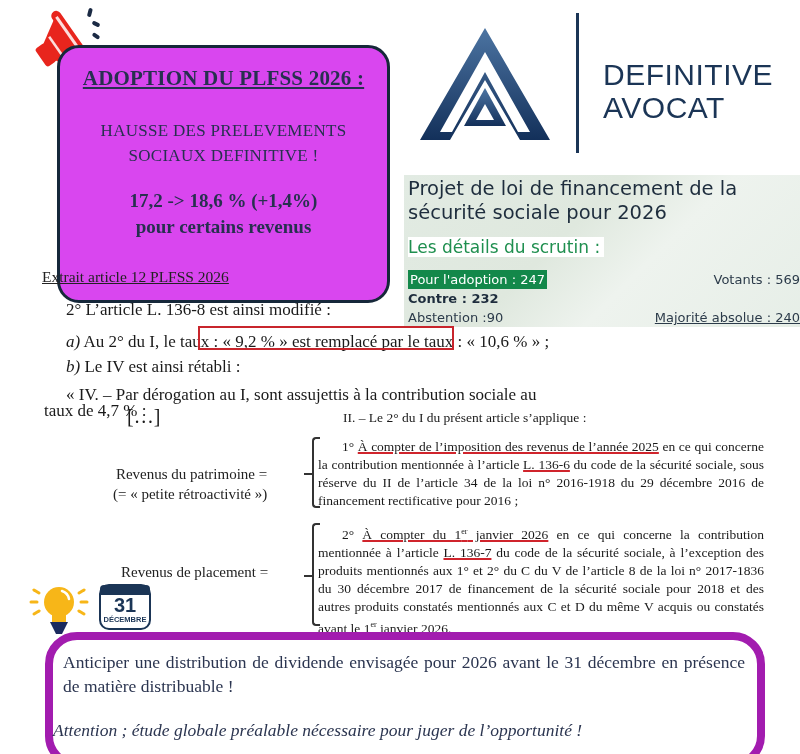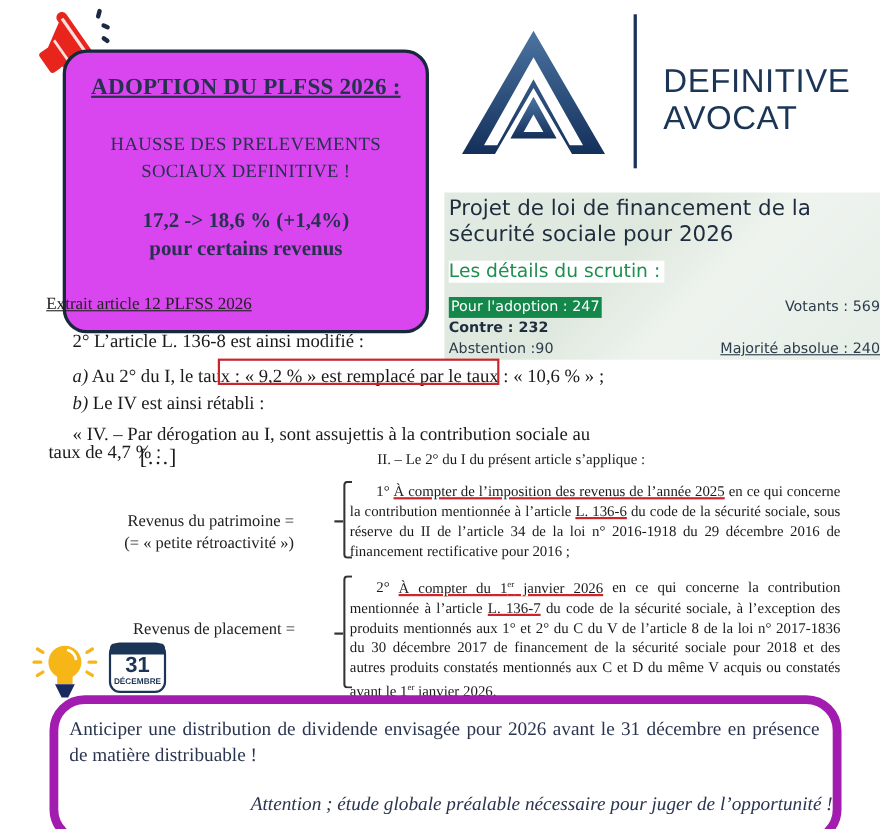--- a/index.html
+++ b/index.html
@@ -91,21 +91,21 @@
     #bulb { left: 28px; top: 580px; width: 62px; height: 56px; }
     #calendar { left: 99px; top: 584px; width: 52px; height: 46px; }
 
     
     #bottom-box {
       left: 45px; top: 632px; width: 720px; height: 136px;
       border: 8px solid #a21caf; border-radius: 32px; background: #fff;
       color: #2b3550; font-size: 17.5px;
     }
     #bottom-main { position: absolute; left: 10px; top: 10px; right: 12px; line-height: 24px; text-align: justify; text-align-last: left; }
-    #bottom-note { position: absolute; left: 0; right: 0; top: 80px; text-align: right; font-style: italic; padding-left: 33px; }
+    #bottom-note { position: absolute; left: 0; right: 0; top: 80px; text-align: left; font-style: italic; }
   </style>
 </head>
 <body>
 
 <svg id="megaphone" class="abs" viewBox="0 0 72 78">
   <g transform="rotate(-35 36 40)">
     <path d="M14 30 L40 14 L40 62 L14 48 Z" fill="#e8251d"></path>
     <rect x="6" y="28" width="12" height="22" rx="3" fill="#e8251d"></rect>
     <rect x="38" y="8" width="10" height="60" rx="5" fill="#e8251d"></rect>
     <rect x="18" y="48" width="10" height="22" rx="2" fill="#e8251d"></rect>

